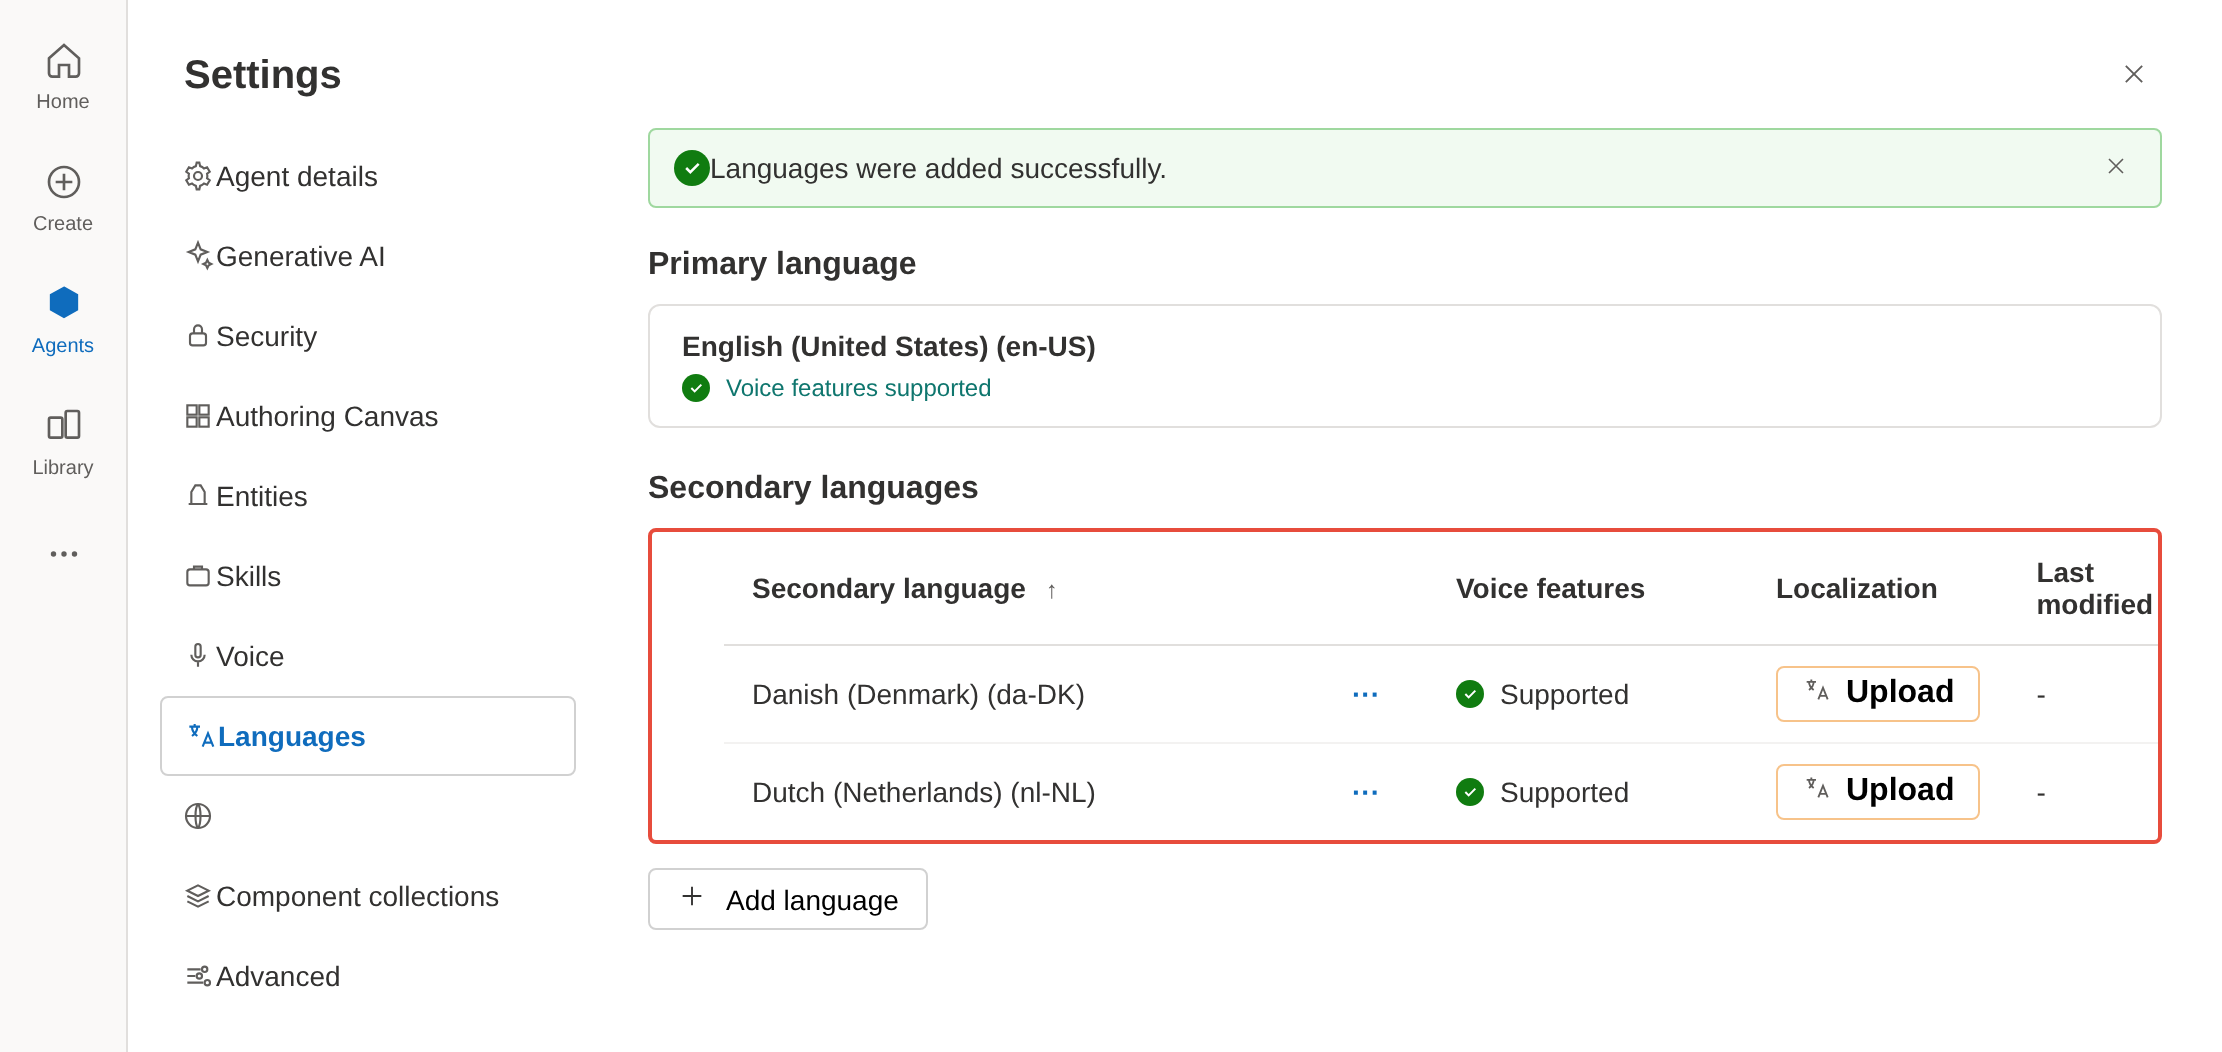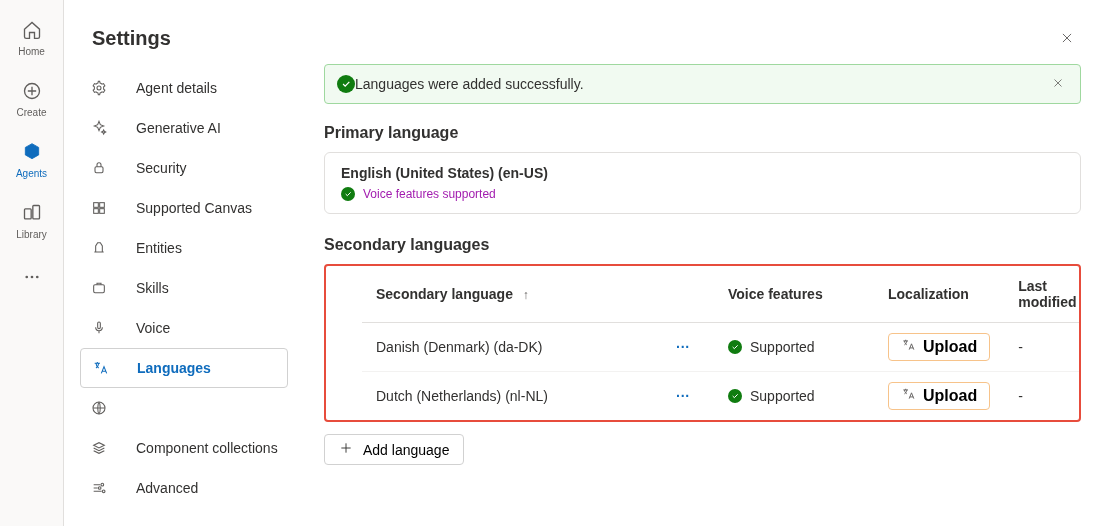--- a/index.html
+++ b/index.html
@@ -75,21 +75,21 @@
   }
 
   
   .settings-nav {
     width: 238px;
     padding: 4px 14px 0 16px;
   }
   .snav-item {
     display: flex;
     align-items: center;
-    gap: 28px;
+    gap: 0;
     height: 40px;
     padding: 0 10px;
     border-radius: 4px;
     color: #323130;
     cursor: pointer;
     font-size: 14px;
   }
   .snav-item.active {
     border: 1px solid #d1d1d1;
     color: #0f6cbd;
@@ -134,21 +134,21 @@
     margin-bottom: 10px;
   }
 
   .primary-card {
     border: 1px solid #e1dfdd;
     border-radius: 6px;
     padding: 12px 16px;
     margin-bottom: 22px;
   }
   .primary-name { font-weight:600; margin-bottom:6px; }
-  .voice-line { display:flex; align-items:center; gap:8px; font-size:12px; color:#a21caf; }
+  .voice-line { display:flex; align-items:center; gap:8px; font-size:12px; color:#0f766e; }
 
   
   .table-box {
     border: 2px solid #e74c3c;
     border-radius: 4px;
     overflow: hidden;
     background:#fff;
   }
   table {
     width: 100%;
@@ -303,21 +303,21 @@
         </div>
         <div class="snav-item">
           <span class="snav-icon">
             <svg width="16" height="16" viewBox="0 0 24 24" fill="none" stroke="currentColor" stroke-width="1.6">
               <rect x="4" y="4" width="7" height="7"></rect>
               <rect x="13" y="4" width="7" height="7"></rect>
               <rect x="4" y="13" width="7" height="7"></rect>
               <rect x="13" y="13" width="7" height="7"></rect>
             </svg>
           </span>
-          <span>Supported Canvas</span>
+          <span>Authoring Canvas</span>
         </div>
         <div class="snav-item">
           <span class="snav-icon">
             <svg width="16" height="16" viewBox="0 0 24 24" fill="none" stroke="currentColor" stroke-width="1.6">
               <path d="M5 18h14M7 18V9l3-5h4l3 5v9"></path>
             </svg>
           </span>
           <span>Entities</span>
         </div>
         <div class="snav-item">

